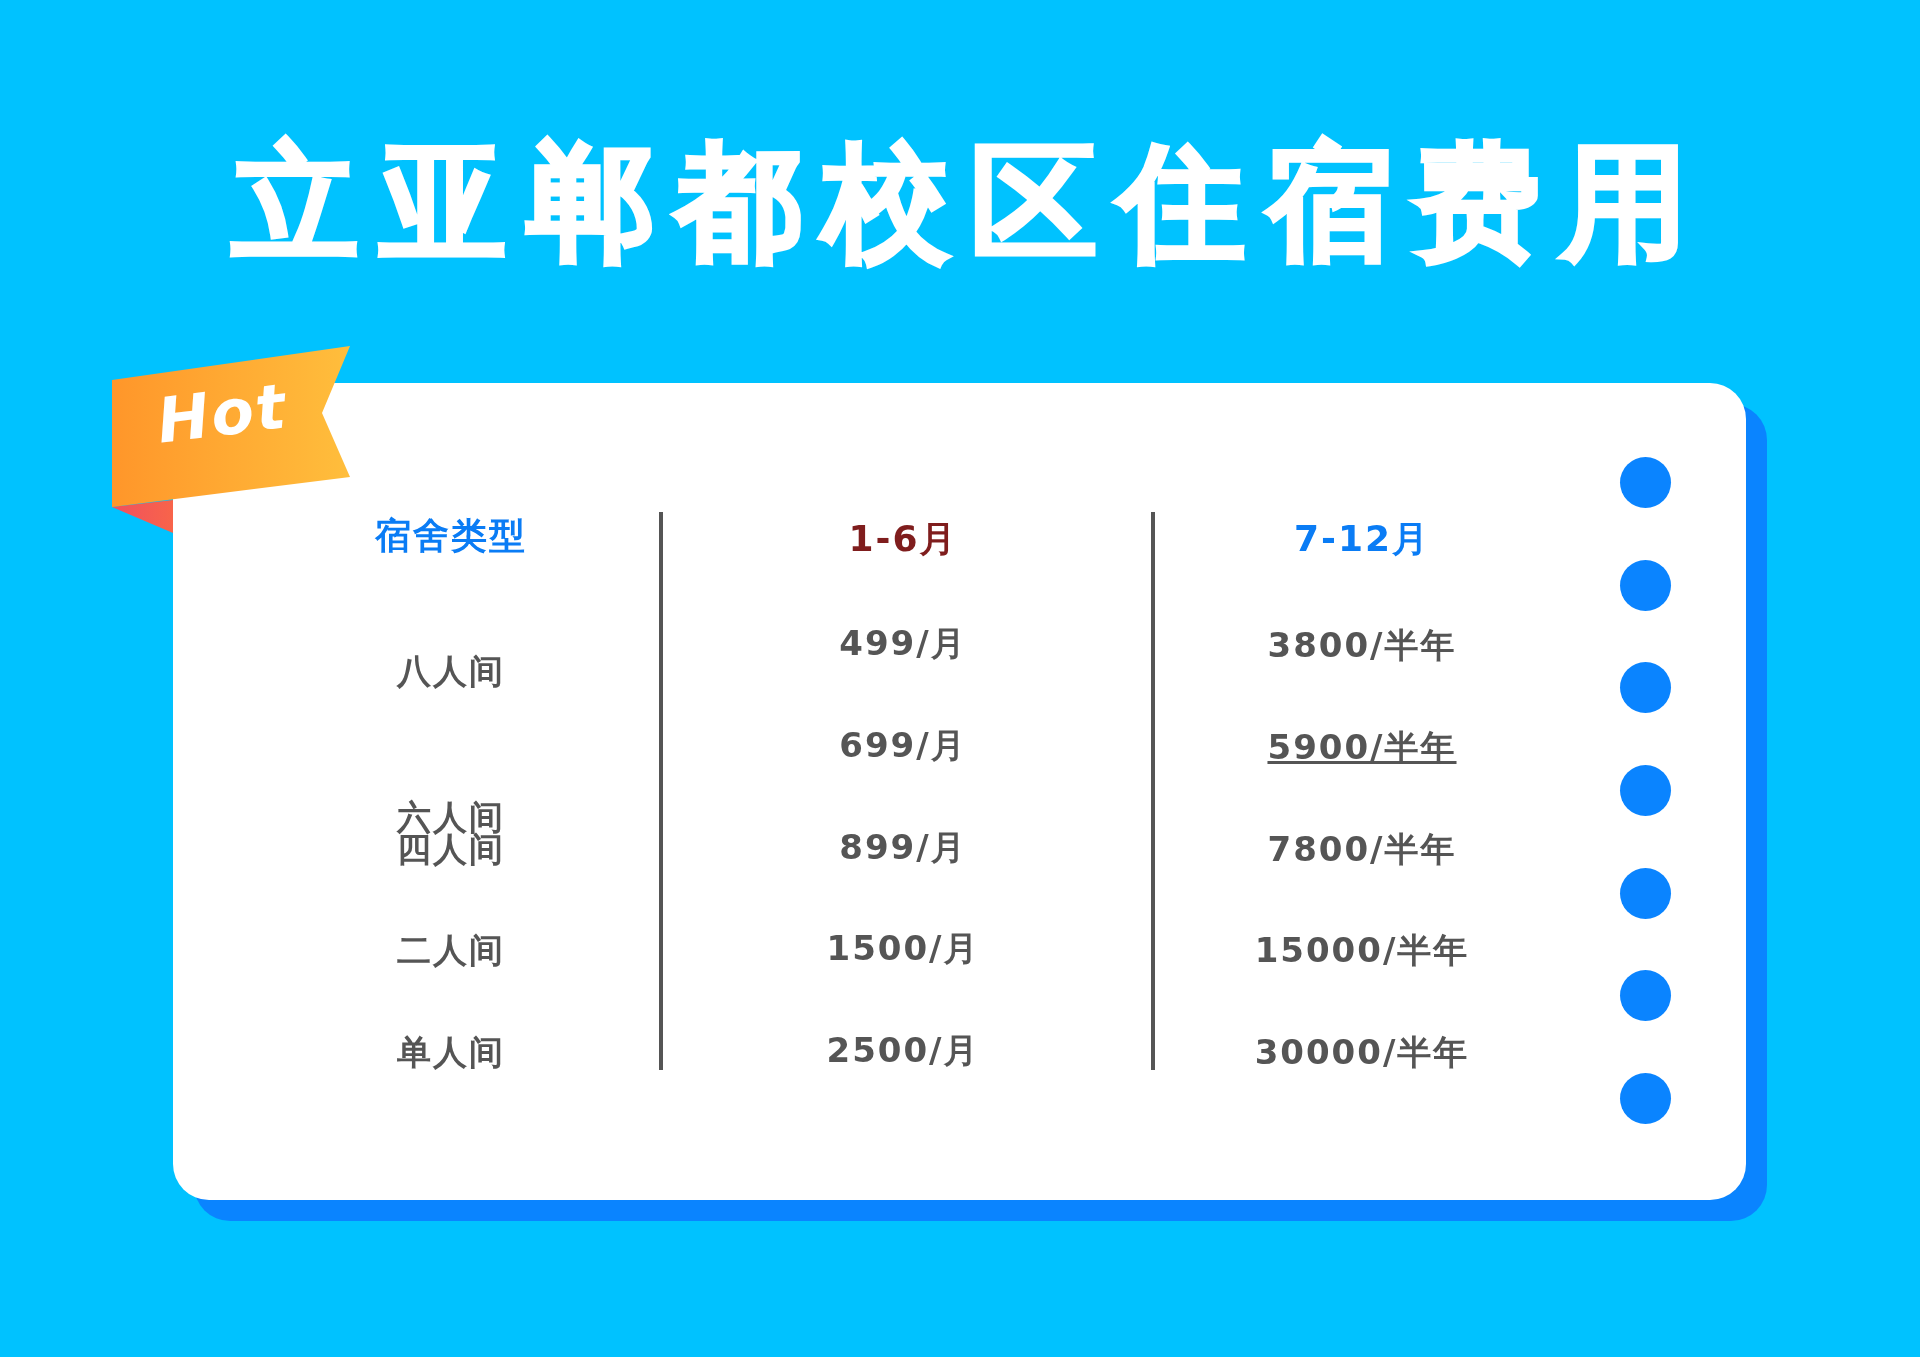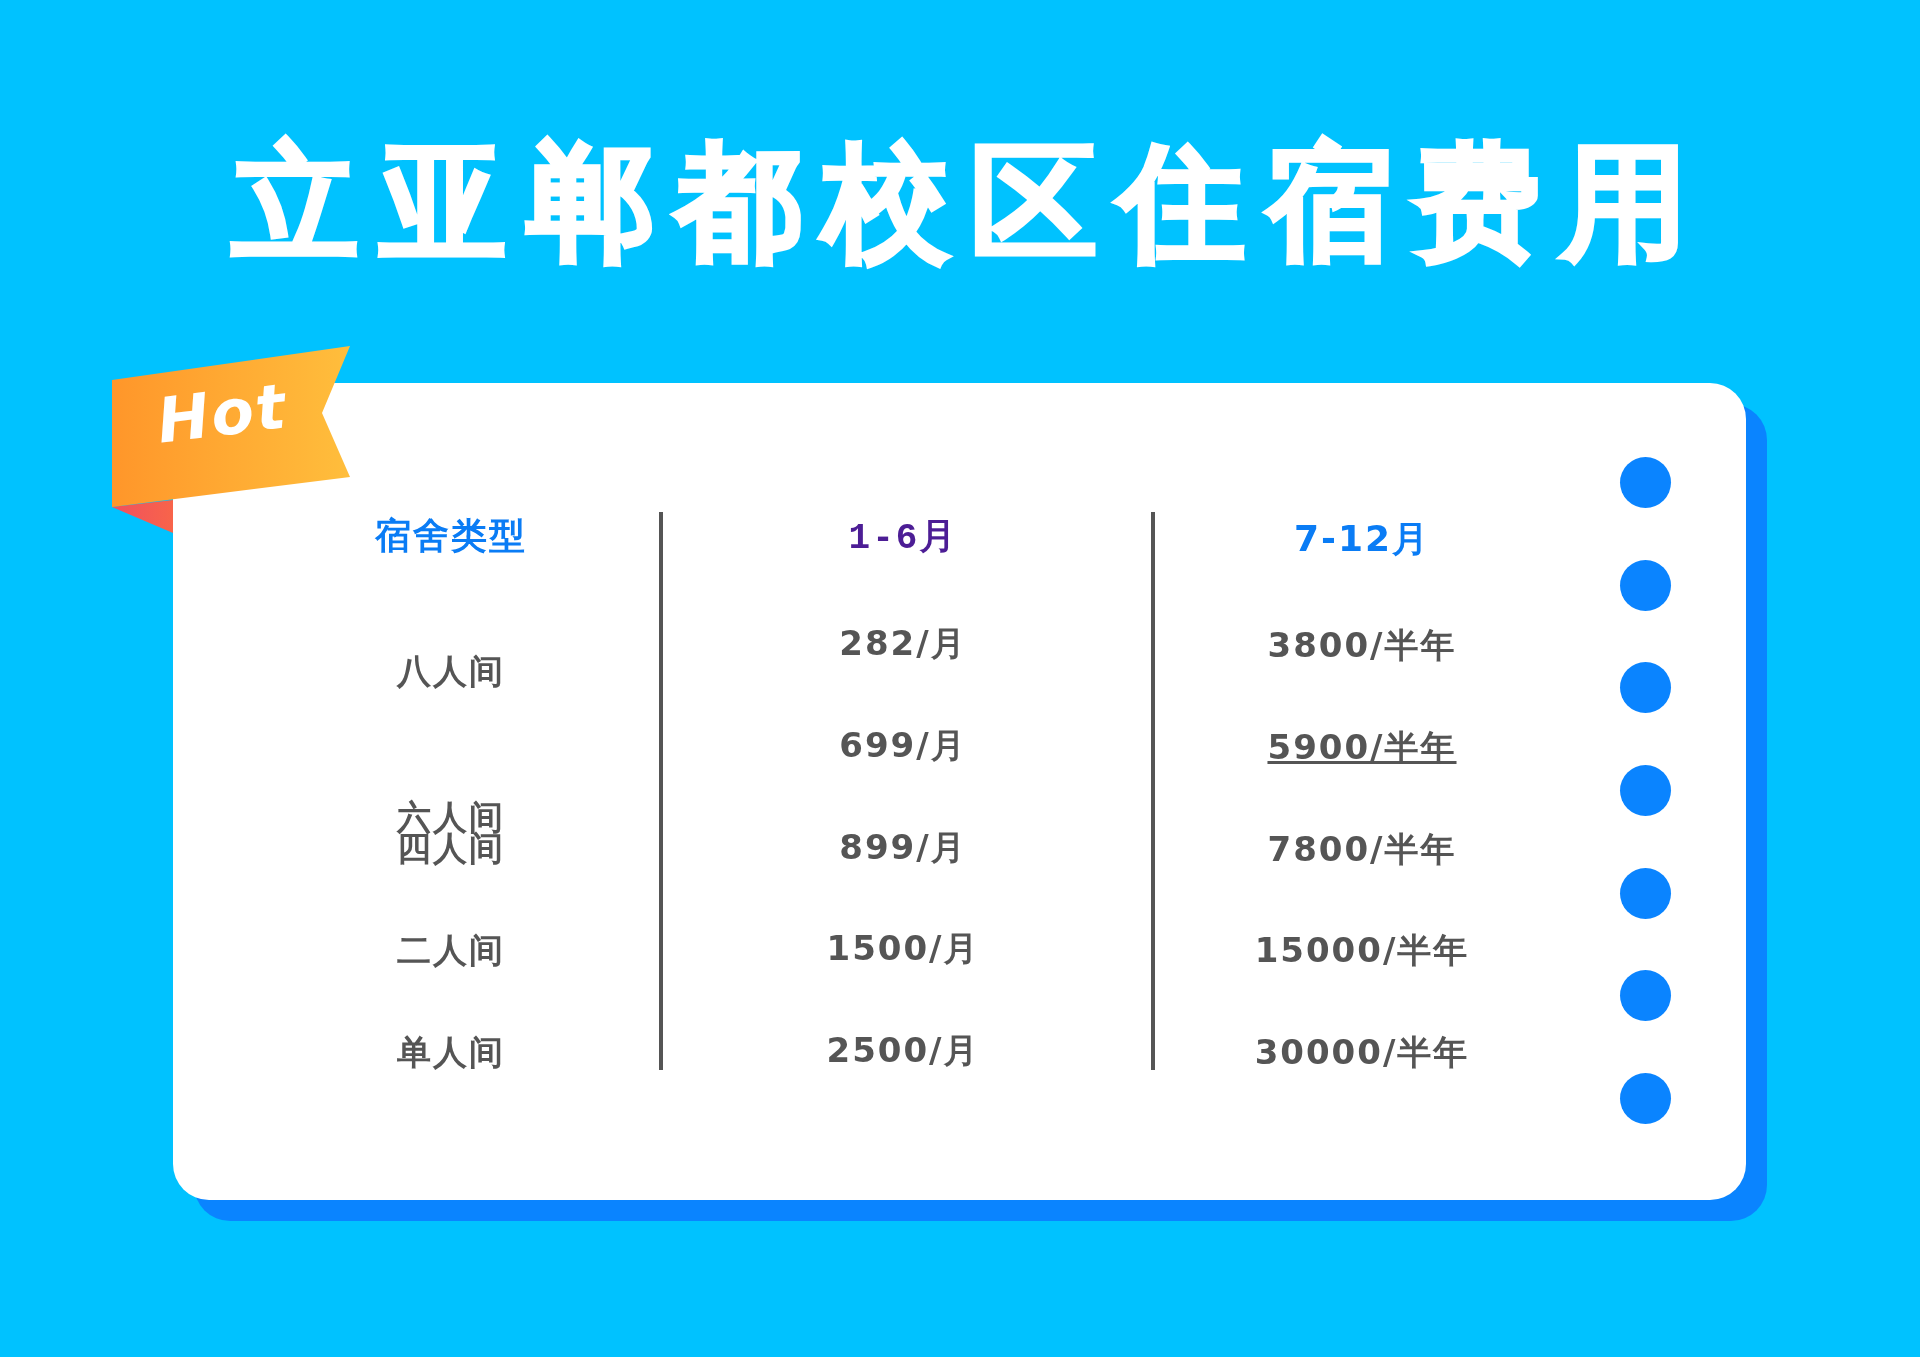--- a/index.html
+++ b/index.html
@@ -35,21 +35,21 @@
   }
   .divider {
     position: absolute; width: 4px; background: #555555; top: 512px; height: 558px;
   }
   .cell {
     position: absolute; width: 360px; margin-left: -180px; text-align: center;
     font-size: 34px; font-weight: bold; line-height: 44px; margin-top: -22px;
     color: #555555; letter-spacing: 2px;
   }
   .cell.head { color: #0a7cf5; font-size: 36px; }
-  .cell.head.mid { color: #4c1d95; font-family: Liberation Mono, monospace; }
+  .cell.head.mid { color: #7f1d1d; }
   .dot {
     position: absolute; width: 51px; height: 51px; border-radius: 50%;
     background: #0a84ff; left: 1620px;
   }
 </style>
 </head>
 <body>
 
 <div class="title">
   <span class="title-char">立</span>
@@ -84,28 +84,28 @@
 <div class="hot-text">Hot</div>
 
 <div class="divider" style="left:659px;"></div>
 <div class="divider" style="left:1151px;"></div>
 
 <div class="cell head" style="left:451px; top:539px;font-family:Liberation Mono, monospace;">宿舍类型</div>
 <div class="cell head mid" style="left:903px; top:539px;">1-6月</div>
 <div class="cell head" style="left:1362px; top:539px;">7-12月</div>
 
 <div class="cell" style="left:451px; top:671px;">八人间</div>
-<div class="cell" style="left:903px; top:643px;">282/月</div>
+<div class="cell" style="left:903px; top:643px;">499/月</div>
 <div class="cell" style="left:1362px; top:645px;">3800/半年</div>
 
 <div class="cell" style="left:451px; top:747px;margin-top:48px;">六人间</div>
 <div class="cell" style="left:903px; top:745px;">699/月</div>
 <div class="cell" style="left:1362px; top:747px;text-decoration:underline;">5900/半年</div>
 
-<div class="cell" style="left:451px; top:849px;font-family:Liberation Serif, serif;">四人间</div>
+<div class="cell" style="left:451px; top:849px;">四人间</div>
 <div class="cell" style="left:903px; top:847px;">899/月</div>
 <div class="cell" style="left:1362px; top:849px;">7800/半年</div>
 
 <div class="cell" style="left:451px; top:950px;">二人间</div>
 <div class="cell" style="left:903px; top:948px;">1500/月</div>
 <div class="cell" style="left:1362px; top:950px;">15000/半年</div>
 
 <div class="cell" style="left:451px; top:1052px;">单人间</div>
 <div class="cell" style="left:903px; top:1050px;">2500/月</div>
 <div class="cell" style="left:1362px; top:1052px;">30000/半年</div>

